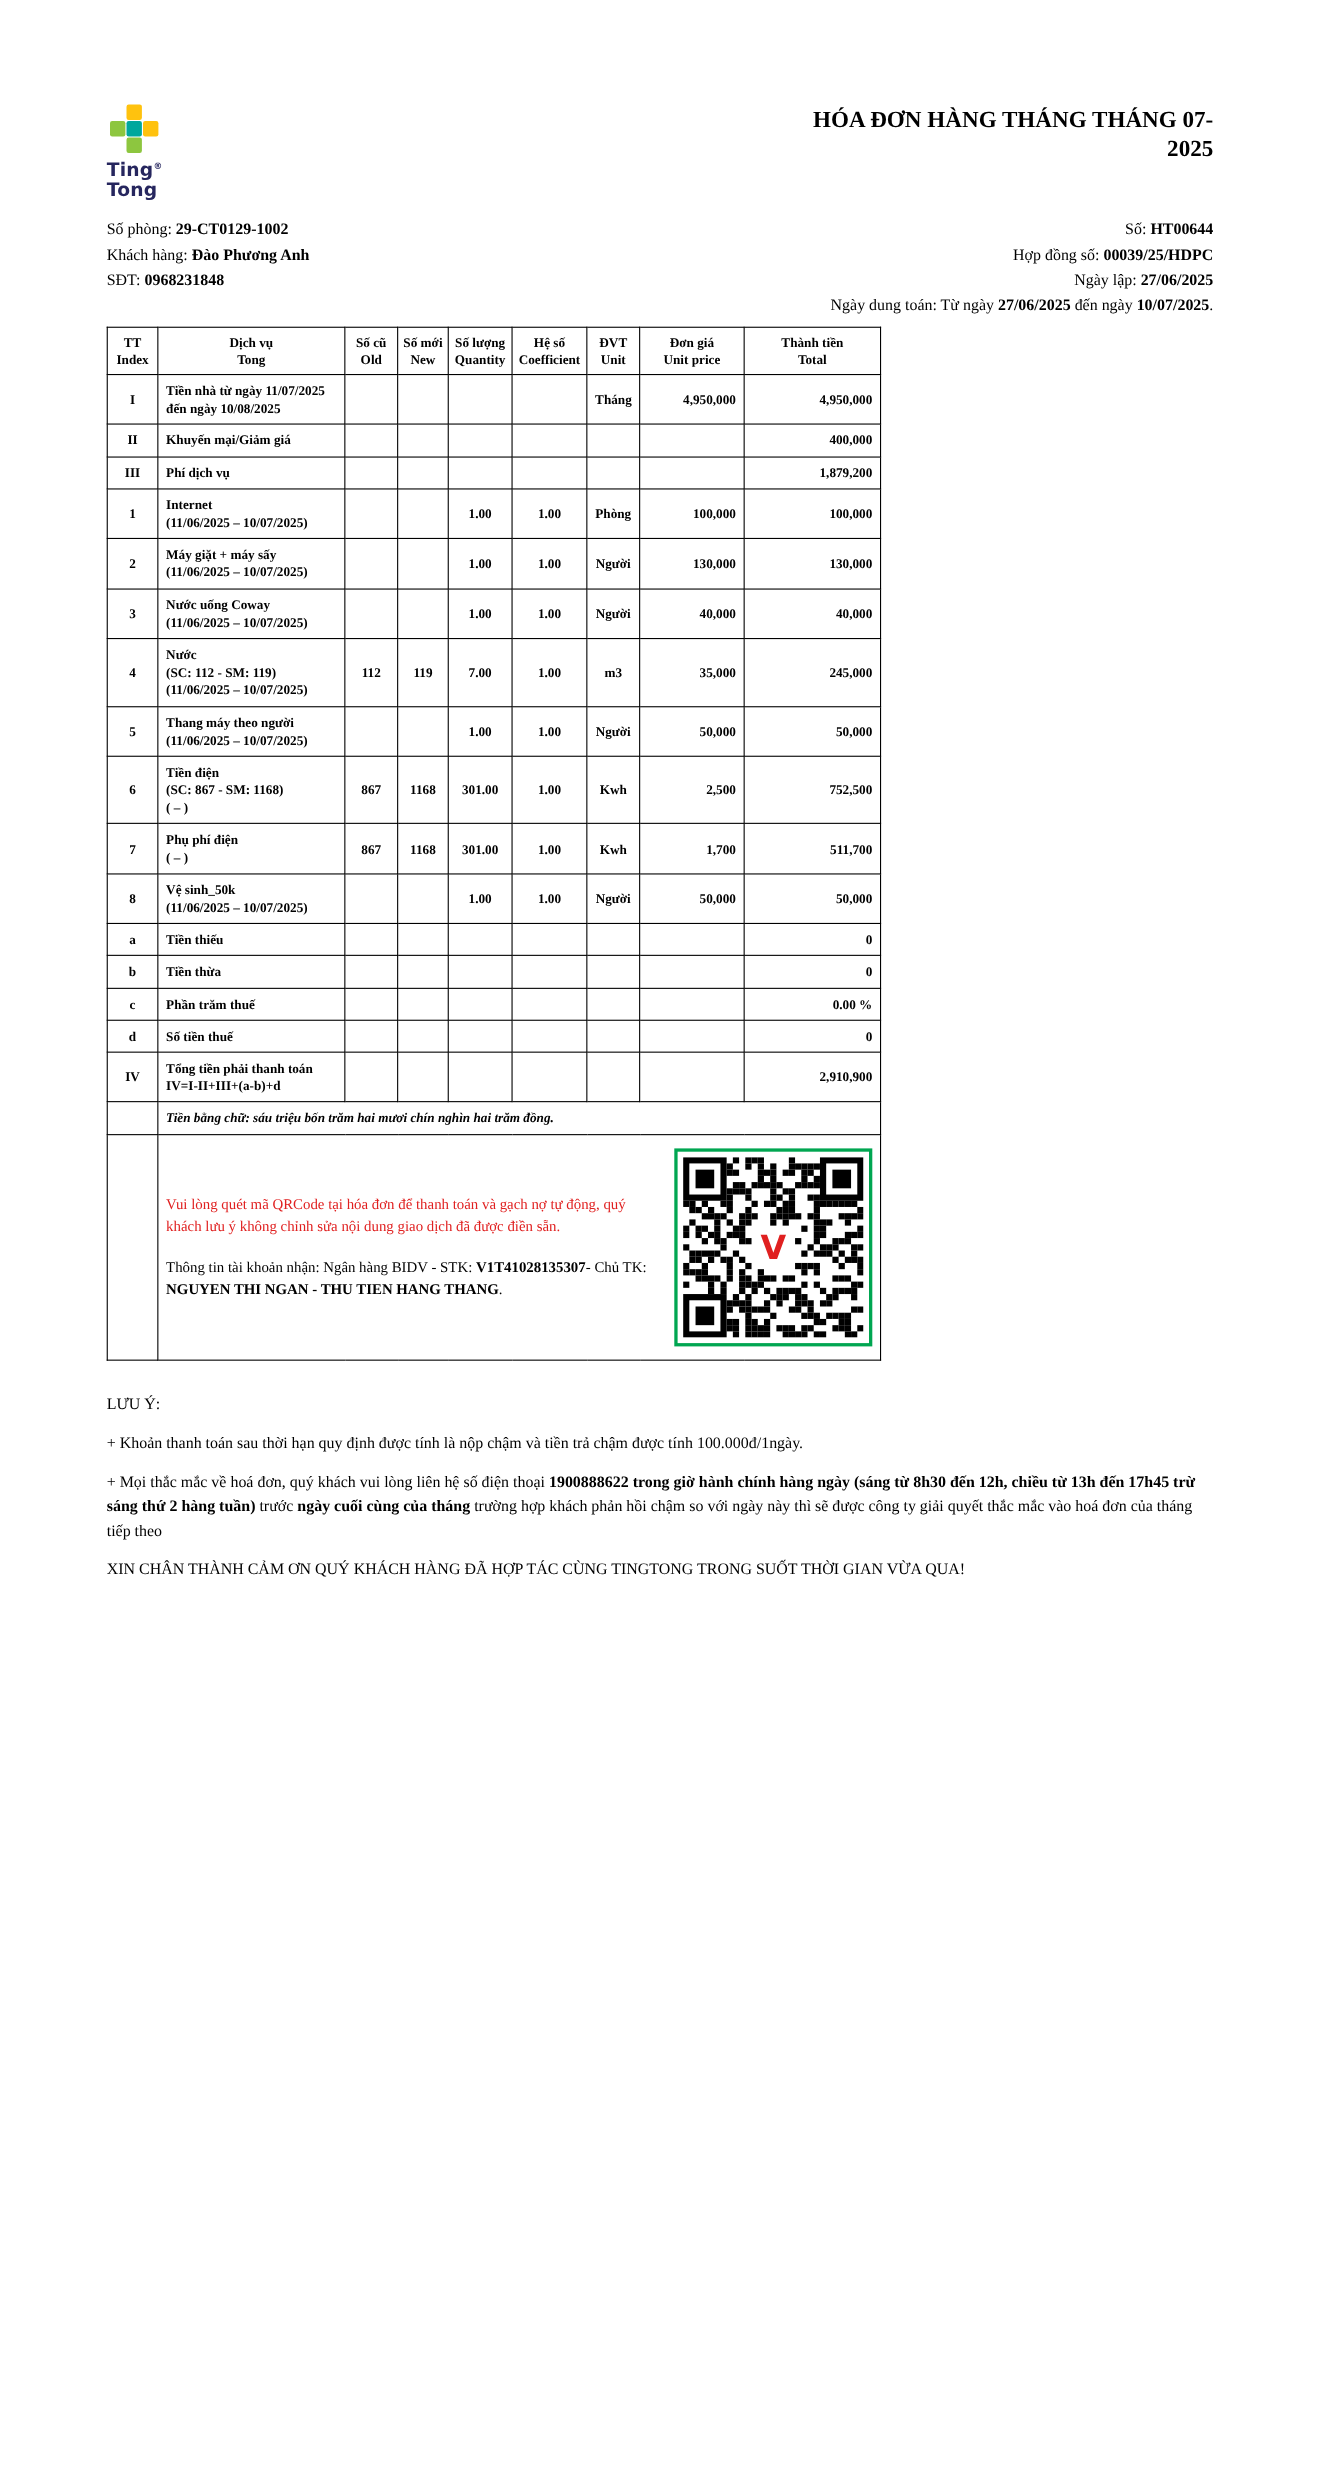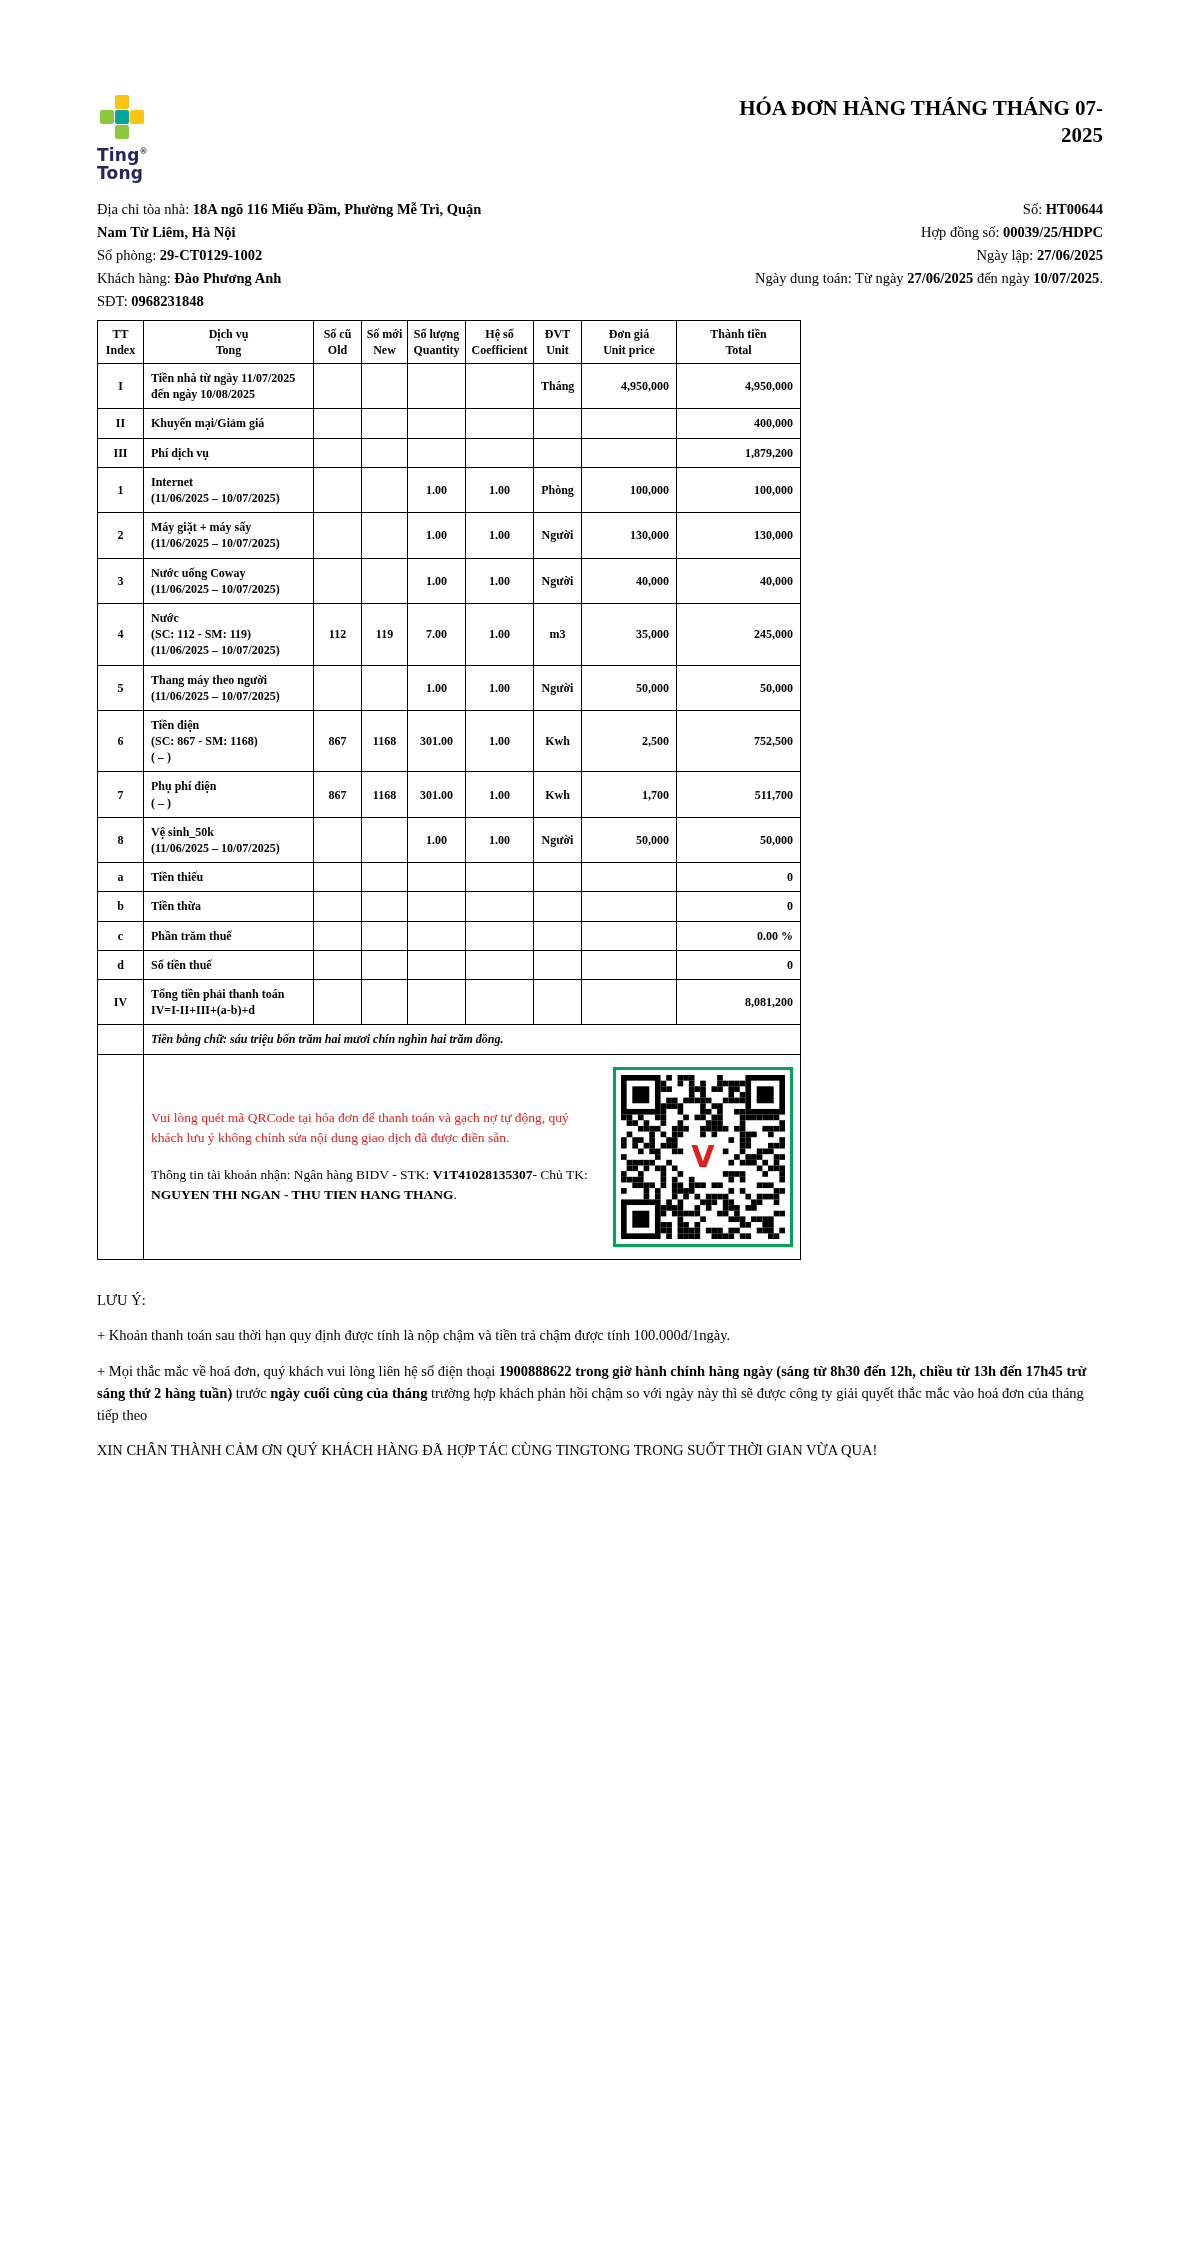--- a/index.html
+++ b/index.html
@@ -132,21 +132,20 @@
       <div class="logo-text">
         <div><span>Ting</span><span class="reg">®</span></div>
         <div>Tong</div>
       </div>
     </div>
     <h1 class="title">HÓA ĐƠN HÀNG THÁNG THÁNG 07-2025</h1>
   </header>
 
   <section class="info">
     <div class="info-left">
-      <p><span>Địa chỉ tòa nhà: </span><span class="seg-b">18A ngõ 116 Miếu Đầm, Phường Mễ Trì, Quận Nam Từ Liêm, Hà Nội</span></p>
       <p><span>Số phòng: </span><span class="seg-b">29-CT0129-1002</span></p>
       <p><span>Khách hàng: </span><span class="seg-b">Đào Phương Anh</span></p>
       <p><span>SĐT: </span><span class="seg-b">0968231848</span></p>
     </div>
     <div class="info-right">
       <p><span>Số: </span><span class="seg-b">HT00644</span></p>
       <p><span>Hợp đồng số: </span><span class="seg-b">00039/25/HDPC</span></p>
       <p><span>Ngày lập: </span><span class="seg-b">27/06/2025</span></p>
       <p><span>Ngày dung toán: Từ ngày </span><span class="seg-b">27/06/2025</span><span> đến ngày </span><span class="seg-b">10/07/2025</span><span>.</span></p>
     </div>
@@ -422,21 +421,21 @@
     <td class="c-name">
       <div class="nm">Tổng tiền phải thanh toán</div>
       <div class="nm-sub">IV=I-II+III+(a-b)+d</div>
     </td>
     <td class="c-num"></td>
     <td class="c-num"></td>
     <td class="c-num"></td>
     <td class="c-num"></td>
     <td class="c-num"></td>
     <td class="c-money"></td>
-    <td class="c-money">8,081,200</td>
+    <td class="c-money">2,910,900</td>
   </tr>
       </tbody>
     <tbody>
       <tr>
         <td class="c-tt"></td>
         <td colspan="8" class="words-cell"><span class="seg-i">Tiền bằng chữ: </span><span class="seg-b seg-i">sáu triệu bốn trăm hai mươi chín nghìn hai trăm đồng.</span></td>
       </tr>
       <tr>
         <td class="c-tt"></td>
         <td colspan="8" class="qr-cell">

